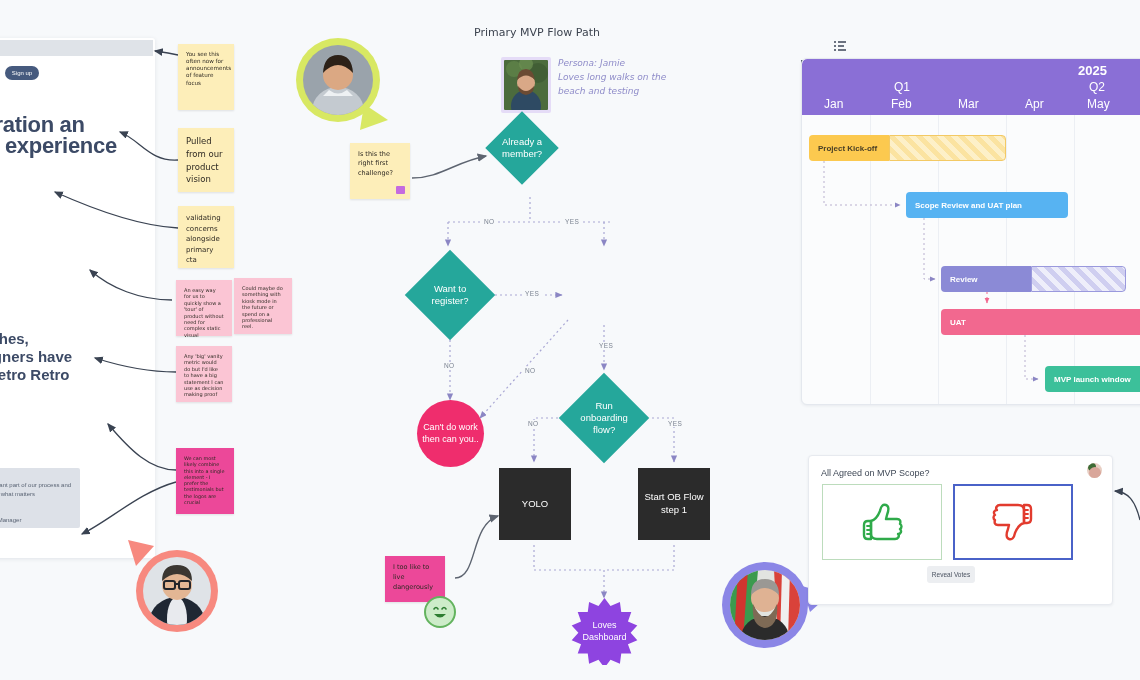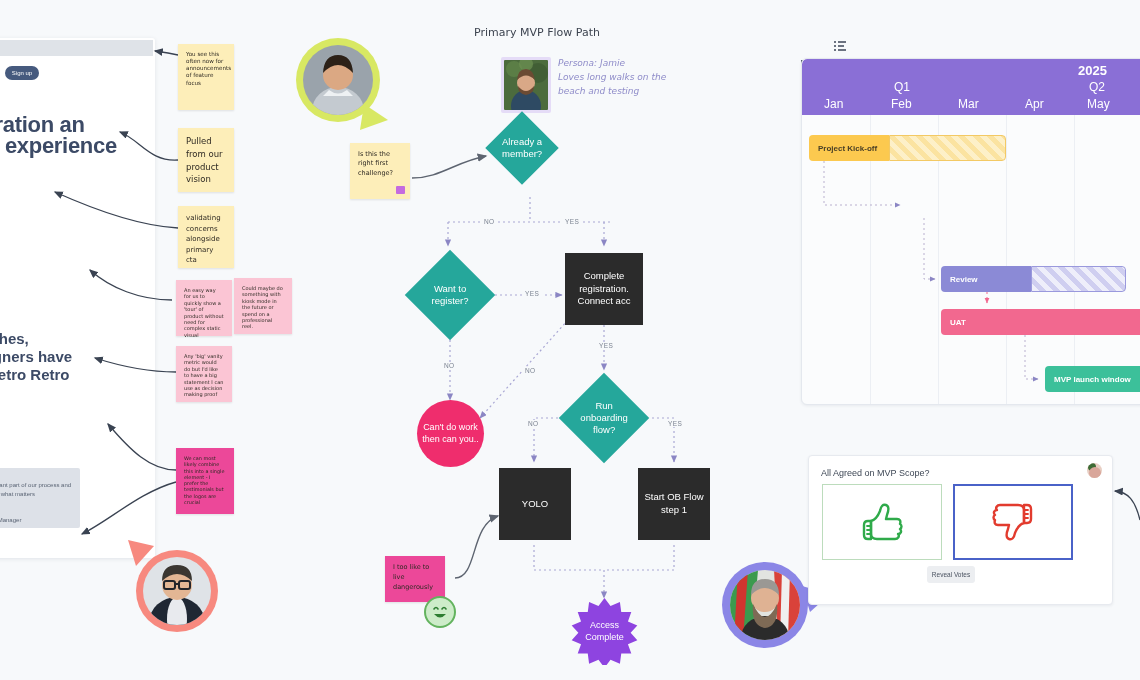--- a/index.html
+++ b/index.html
@@ -219,42 +219,39 @@
   <div class="abs" style="left:396px; top:186px; width:9px; height:8px; background:#c46be0; border-radius:1px;"></div>
 
   <div class="diamond" style="left:496px; top:122px; width:52px; height:52px;">
     <span>Already a member?</span>
   </div>
 
   <div class="diamond" style="left:418px; top:263px; width:64px; height:64px;">
     <span>Want to register?</span>
   </div>
 
-  <div class="rectbox" style="left:565px; top:253px; width:78px; height:72px; padding:0 6px;">
-    <span>Complete registration. Connect acc</span>
-  </div>
 
   <div class="circlebox" style="left:417px; top:400px; width:67px; height:67px; padding:0 5px;">
     <span>Can't do work then can you..</span>
   </div>
 
   <div class="diamond" style="left:572px; top:386px; width:64px; height:64px;">
     <span>Run onboarding flow?</span>
   </div>
 
   <div class="rectbox" style="left:499px; top:468px; width:72px; height:72px;">
     <span>YOLO</span>
   </div>
 
   <div class="rectbox" style="left:638px; top:468px; width:72px; height:72px; padding:0 6px;">
     <span>Start OB Flow step 1</span>
   </div>
 
   <div class="starbox" style="left:571px; top:598px; width:67px; height:67px;">
-    <span>Access Complete</span>
+    <span>Loves Dashboard</span>
   </div>
 
   <div class="sticky yellow2" style="left:385px; top:556px; width:60px; height:46px; font-size:6.5px; line-height:1.5;">I too like to live dangerously</div>
   <div class="abs" style="left:424px; top:596px; width:32px; height:32px; border-radius:50%; background:#cdecc9; border:2px solid #63b35e;">
     <svg width="28" height="28" viewBox="0 0 28 28" style="position:absolute;left:0;top:0;">
       <path d="M8,11 q2,-3 4,0" stroke="#2e7d32" stroke-width="1.6" fill="none" stroke-linecap="round"></path>
       <path d="M16,11 q2,-3 4,0" stroke="#2e7d32" stroke-width="1.6" fill="none" stroke-linecap="round"></path>
       <path d="M8,16 q6,7 12,0 z" fill="#2e7d32"></path>
     </svg>
   </div>
@@ -356,20 +353,23 @@
     <div class="tl-grid" style="left:136px;"></div>
     <div class="tl-grid" style="left:204px;"></div>
     <div class="tl-grid" style="left:272px;"></div>
 
     <div class="bar" style="left:7px; top:76px; width:80px; background:#fcc94f; color:#4a4026; border-radius:4px 0 0 4px;">
       <span>Project Kick-off</span>
     </div>
     <div class="bar hatch" style="left:87px; top:76px; width:117px; border:1px solid #f3c964;
          background:repeating-linear-gradient(45deg,#fdf0c8 0 5px,#fbe3a0 5px 10px);"></div>
 
+    <div class="bar" style="left:104px; top:133px; width:162px; background:#57b3f2; border-radius:4px;">
+      <span>Scope Review and UAT plan</span>
+    </div>
 
     <div class="bar" style="left:139px; top:207px; width:90px; background:#8b8ad6; border-radius:4px 0 0 4px;">
       <span>Review</span>
     </div>
     <div class="bar hatch" style="left:229px; top:207px; width:95px; border:1px solid #9a99dd;
          background:repeating-linear-gradient(45deg,#eeeefa 0 5px,#cfcef0 5px 10px);"></div>
 
     <div class="bar" style="left:139px; top:250px; width:223px; background:#f2688f; border-radius:4px 0 0 4px;">
       <span>UAT</span>
     </div>

